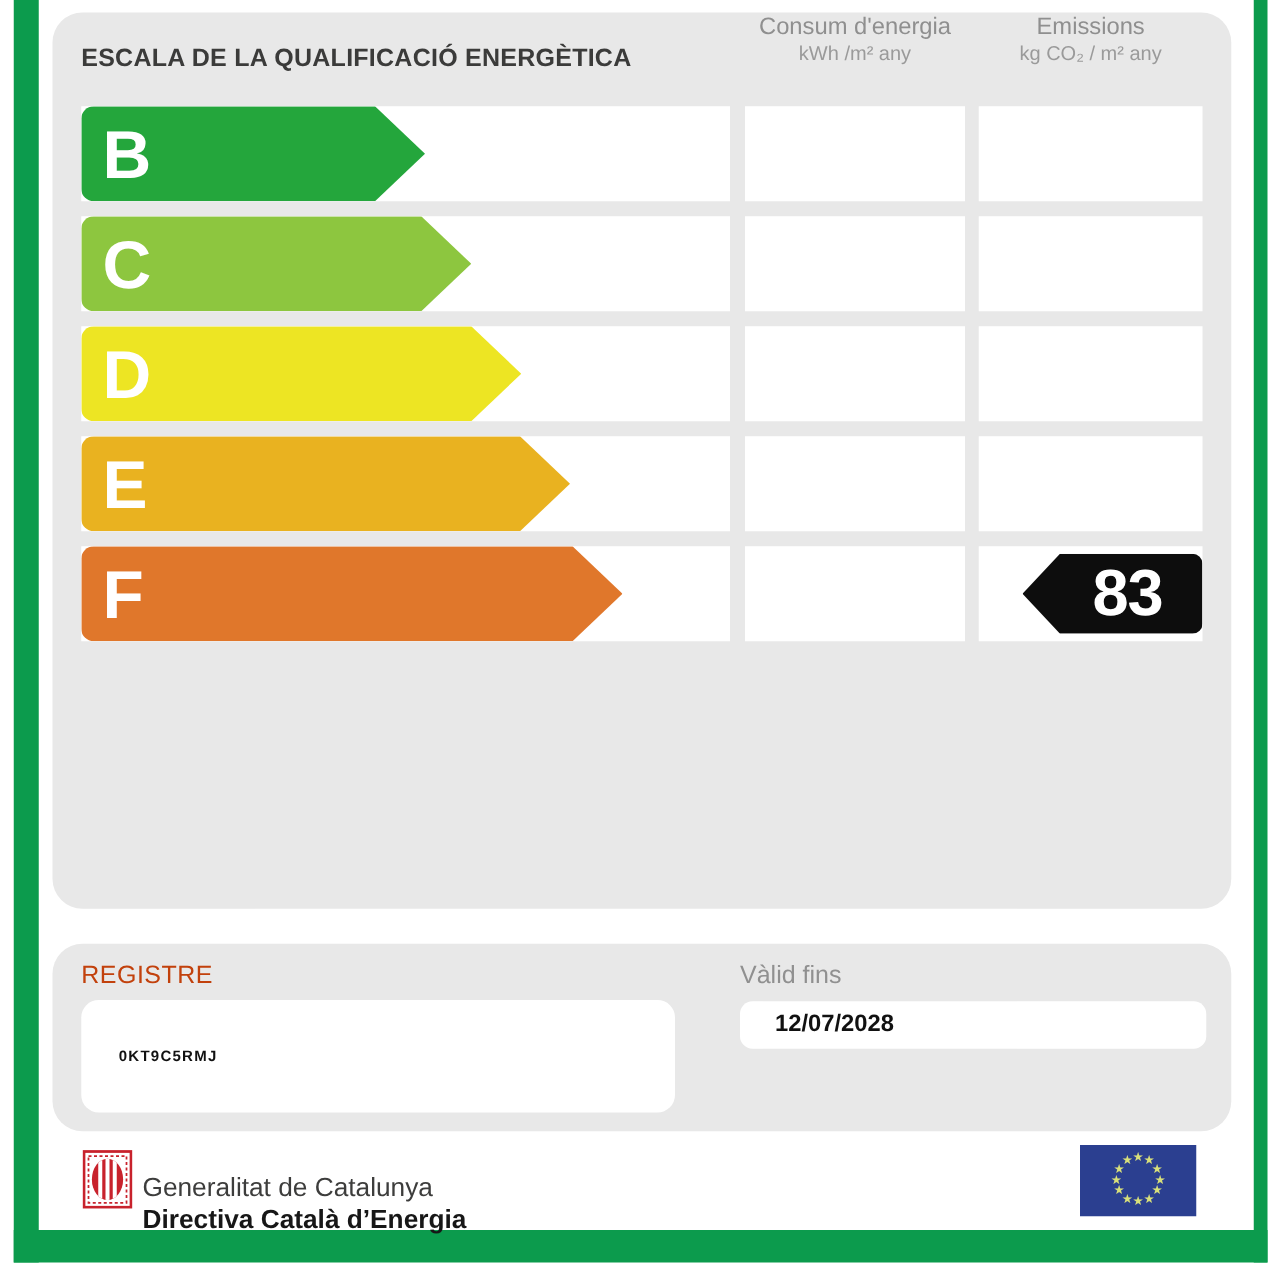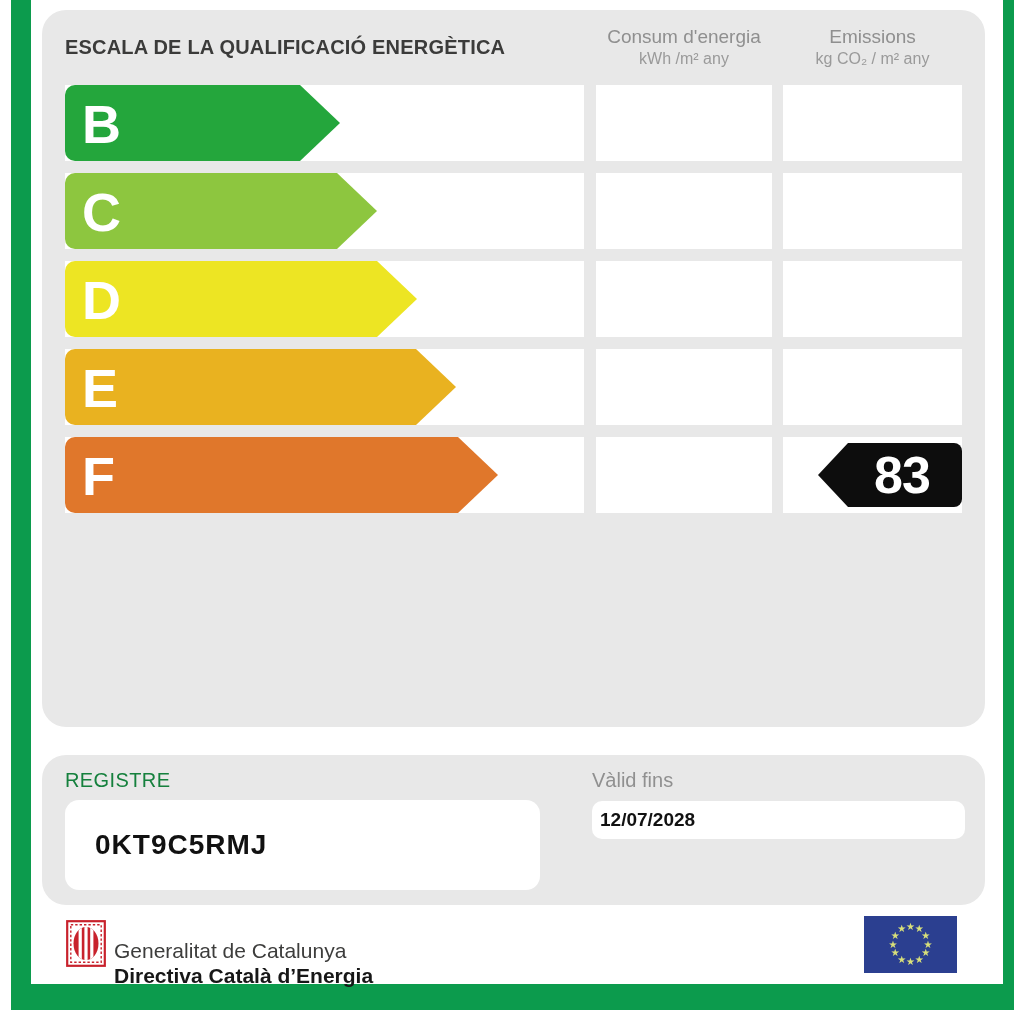--- a/index.html
+++ b/index.html
@@ -11,21 +11,21 @@
   .frame-left   { position:absolute; left:11px;  top:0;     width:20px;  height:1010px; }
   .frame-right  { position:absolute; left:1003px;top:0;     width:11px;  height:1010px; }
   .frame-bottom { position:absolute; left:11px;  top:984px; width:1003px;height:26px; }
 
   
   .scale-panel { position:absolute; left:42px; top:10px; width:943px; height:717px;
                  border-radius:24px; padding:0 23px; }
   .panel-header { height:75px; display:flex; }
   .ph-title { width:519px; margin-right:12px; display:flex; align-items:center;
               font-size:20px; font-weight:bold; color:#3B3B3A; letter-spacing:0.2px; }
-  .ph-col { width:176px; margin-right:11px; text-align:center; padding-top:15px; }
+  .ph-col { width:176px; margin-right:11px; text-align:center; }
   .ph-col.em { width:179px; margin-right:0; }
   .ph-label { font-size:19px; line-height:23px; color:#8F8F8F; }
   .ph-units { font-size:16px; line-height:22px; color:#9A9A9A; }
 
   .row { display:flex; height:76px; margin-bottom:12px; }
   .cell { background:#ffffff; }
   .cell-scale     { width:519px; margin-right:12px; position:relative; }
   .cell-consum    { width:176px; margin-right:11px; display:flex; align-items:center; justify-content:flex-end; }
   .cell-emissions { width:179px; display:flex; align-items:center; justify-content:flex-end; }
 
@@ -37,27 +37,27 @@
   .band-note   { font-size:25px; font-weight:bold; margin-left:10px; }
 
   .value-arrow { height:64px; display:flex; align-items:center; justify-content:center;
                  padding-left:24px; border-radius:0 8px 8px 0;
                  clip-path: polygon(30px 0, 100% 0, 100% 100%, 30px 100%, 0 50%); }
   .value-text { color:#ffffff; font-size:52px; font-weight:bold; letter-spacing:-1px; line-height:1;text-align:center; }
 
   
   .registre-panel { position:absolute; left:42px; top:755px; width:943px; height:150px;
                     border-radius:24px; }
-  .registre-label { position:absolute; left:23px; top:14px; font-size:20px; color:#15803d; letter-spacing:0.4px; }
+  .registre-label { position:absolute; left:23px; top:14px; font-size:20px; color:#c2410c; letter-spacing:0.4px; }
   .registre-box { position:absolute; left:23px; top:45px; width:475px; height:90px;
                   background:#fff; border-radius:14px; display:flex; align-items:center; padding-left:30px; }
-  .registre-value { font-size:28px; font-weight:bold; color:#111; letter-spacing:1px; }
+  .registre-value { font-size:12px; font-weight:bold; color:#111; letter-spacing:1px; }
   .valid-label { position:absolute; left:550px; top:14px; font-size:20px; color:#909090; }
   .valid-box { position:absolute; left:550px; top:46px; width:373px; height:38px;
-               background:#fff; border-radius:10px; display:flex; align-items:center; padding-left:8px; }
+               background:#fff; border-radius:10px; display:flex; align-items:center; padding-left:28px; }
   .valid-value { font-size:19px; font-weight:bold; color:#111; }
 
   
   .logo-shield { position:absolute; left:66px; top:920px; }
   .org { position:absolute; left:114px; top:923px;margin-top:16px; }
   .org-line1 { font-size:21px; color:#3D3D3C; line-height:24px; }
   .org-line2 { font-size:21px; font-weight:bold; color:#171717; line-height:25px; }
   .spain { position:absolute; right:186px; top:921px; text-align:right; }
   .spain-country { font-size:20px; font-weight:bold; color:#3B3B3A; line-height:24px; }
   .spain-directive { font-size:20px; color:#9A9A9A; line-height:27px; }

